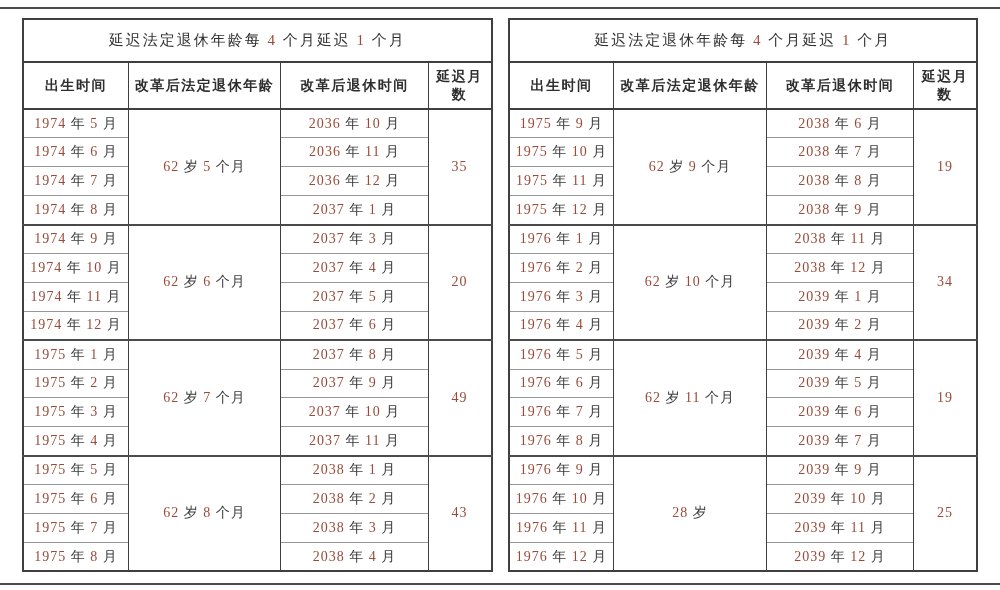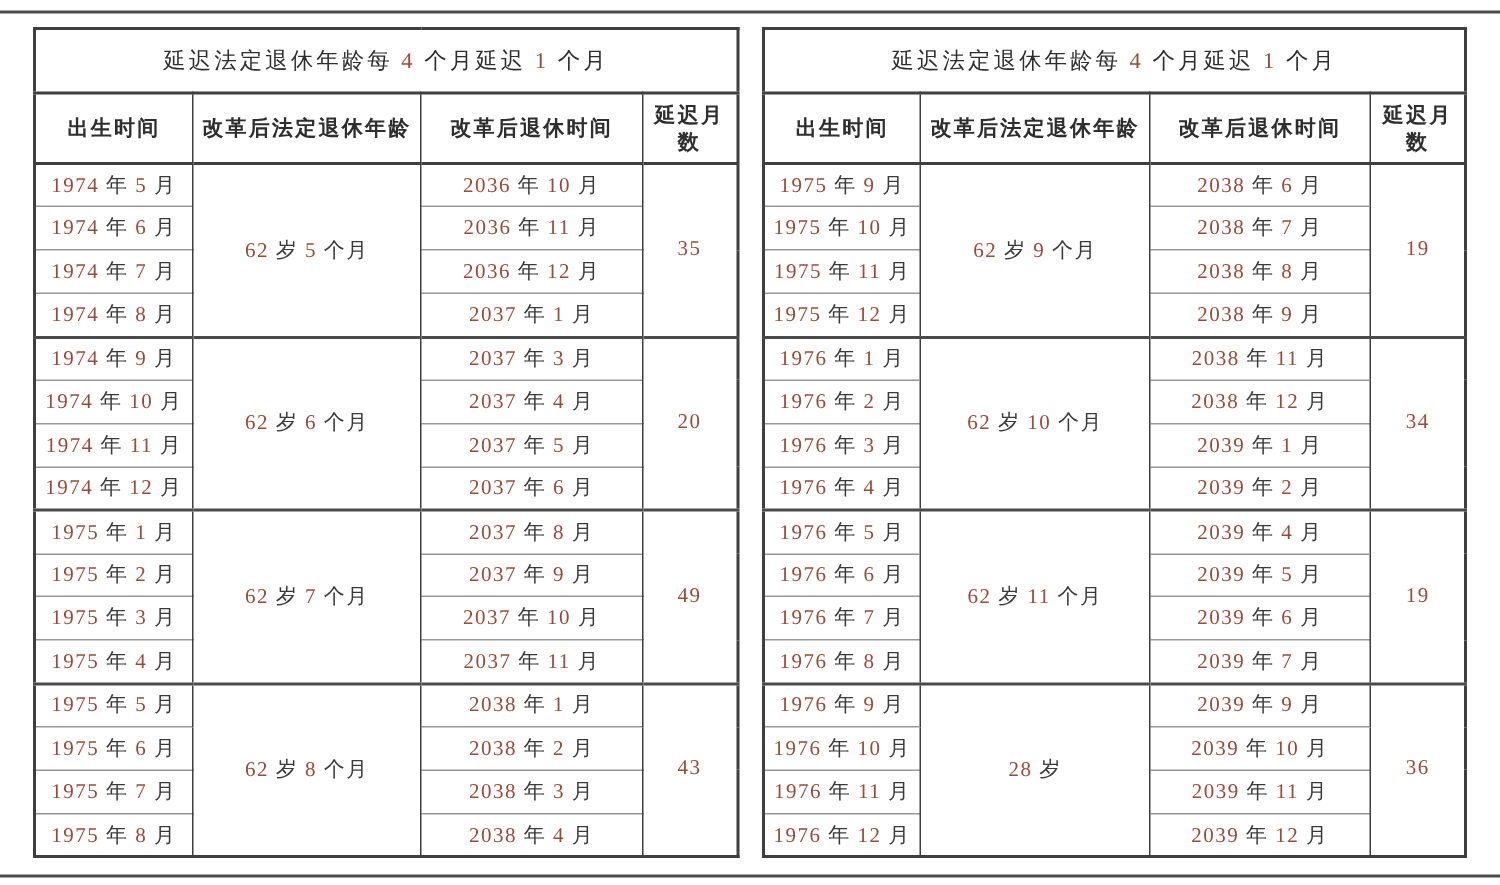--- a/index.html
+++ b/index.html
@@ -210,21 +210,21 @@
           <td><span class="num">2039</span> 年 <span class="num">6</span> 月</td>
         </tr>
         <tr>
           <td><span class="num">1976</span> 年 <span class="num">8</span> 月</td>
           <td><span class="num">2039</span> 年 <span class="num">7</span> 月</td>
         </tr>
         <tr class="group-start">
           <td><span class="num">1976</span> 年 <span class="num">9</span> 月</td>
           <td rowspan="4"><span class="num">28</span> 岁</td>
           <td><span class="num">2039</span> 年 <span class="num">9</span> 月</td>
-          <td rowspan="4"><span class="num">36</span></td>
+          <td rowspan="4"><span class="num">25</span></td>
         </tr>
         <tr>
           <td><span class="num">1976</span> 年 <span class="num">10</span> 月</td>
           <td><span class="num">2039</span> 年 <span class="num">10</span> 月</td>
         </tr>
         <tr>
           <td><span class="num">1976</span> 年 <span class="num">11</span> 月</td>
           <td><span class="num">2039</span> 年 <span class="num">11</span> 月</td>
         </tr>
         <tr>

